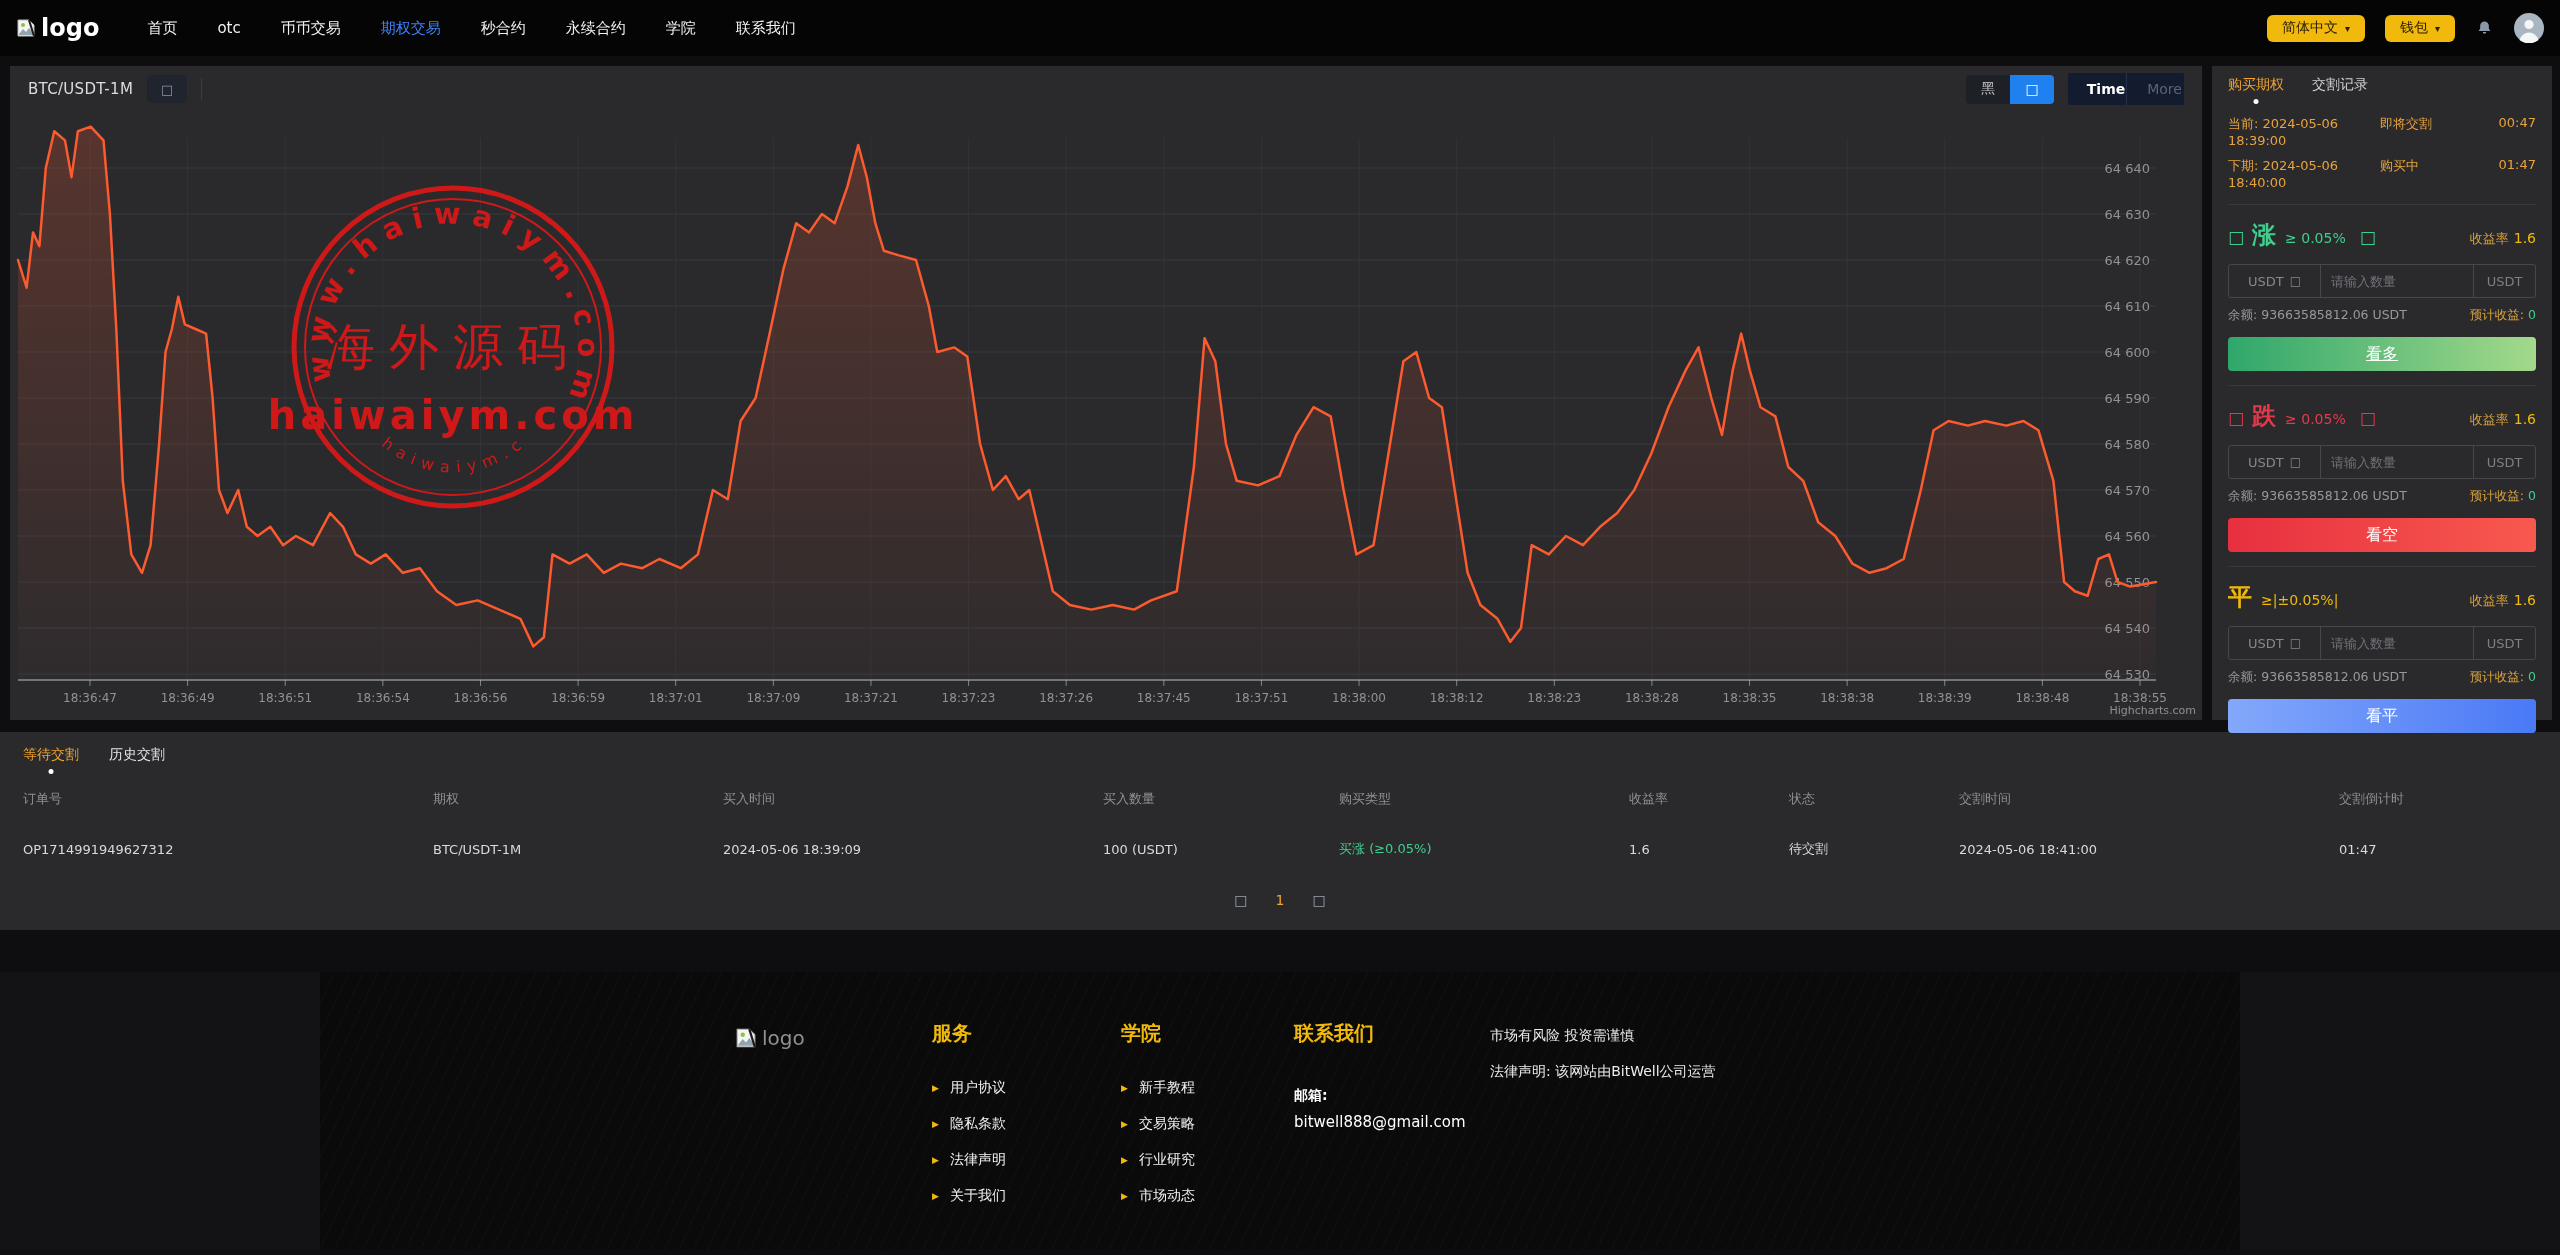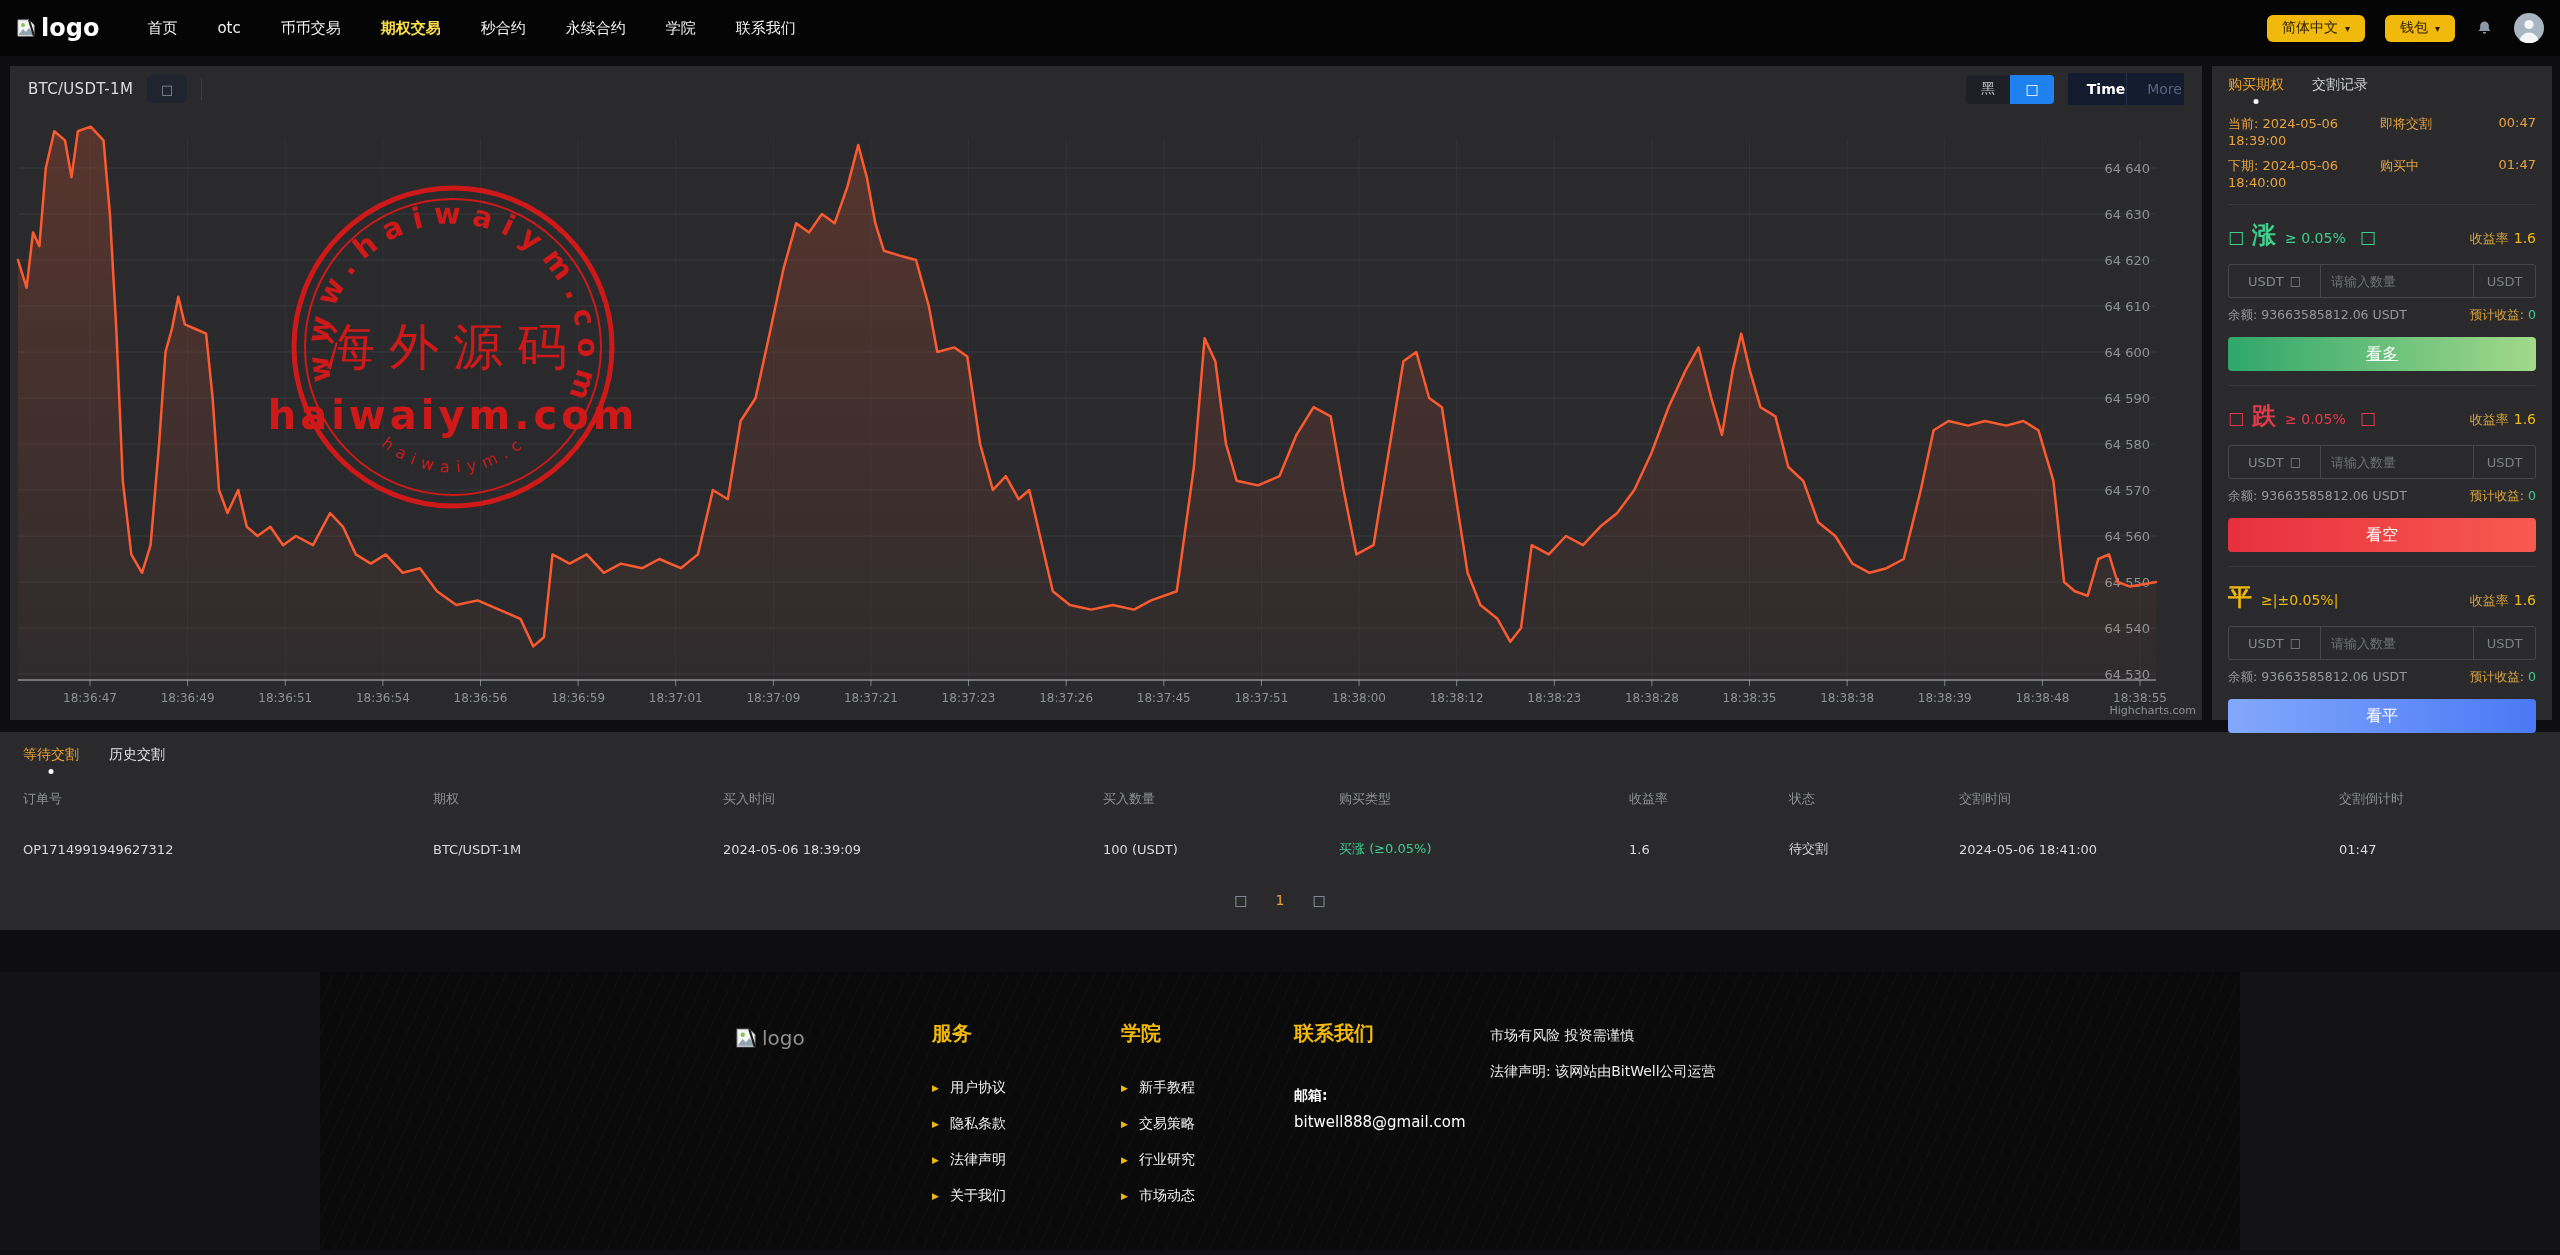--- a/index.html
+++ b/index.html
@@ -9,21 +9,21 @@
     background:#0e0e10;
     font-family:"DejaVu Sans","Liberation Sans",sans-serif;
     color:#ddd;
   }
   
   .navbar { height:56px; background:#050506; display:flex; align-items:center; padding:0 16px; }
   .logo { display:flex; align-items:center; gap:5px; margin-right:48px; cursor:pointer; }
   .logo-text { color:#fff; font-size:24px; font-weight:bold; }
   .nav-items { display:flex; gap:40px; font-size:15px; color:#f2f2f2; }
   .nav-item { cursor:pointer; white-space:nowrap; }
-  .nav-item.active { color:#fde047; font-weight:bold; }
+  .nav-item.active { color:#3b82f6; font-weight:normal; }
   .nav-right { margin-left:auto; display:flex; align-items:center; gap:20px; }
   .yellow-btn { background:#f0b90b; color:#2a1d00; border:none; border-radius:6px; height:27px;
     padding:0 15px; font-size:14px; display:flex; align-items:center; gap:7px; cursor:pointer;
     font-family:inherit; font-weight:500; }
   .caret { font-size:10px; }
   .icon-btn { display:flex; align-items:center; cursor:pointer; }
   
   .main-row { display:flex; margin:10px 8px 0 10px; gap:10px; height:654px; }
   .chart-panel { width:2192px; background:#2a2a2d; position:relative; }
   .chart-header { height:46px; display:flex; align-items:center; padding:0 18px; gap:14px; }

